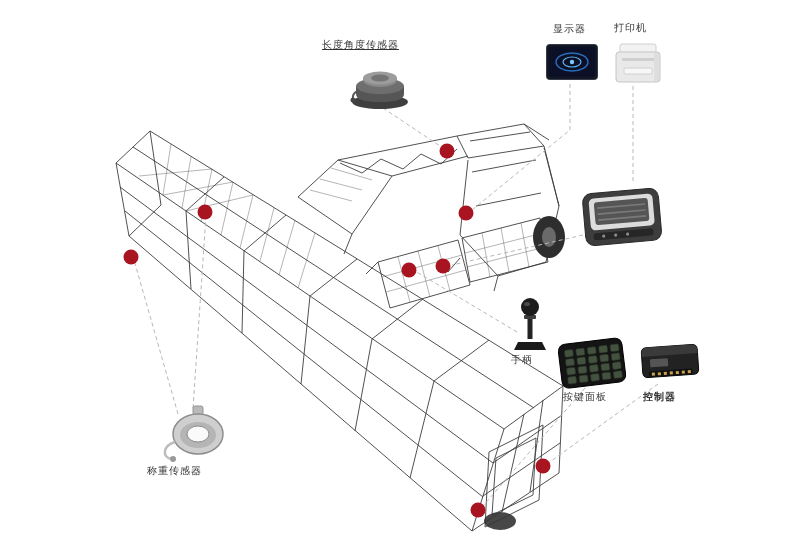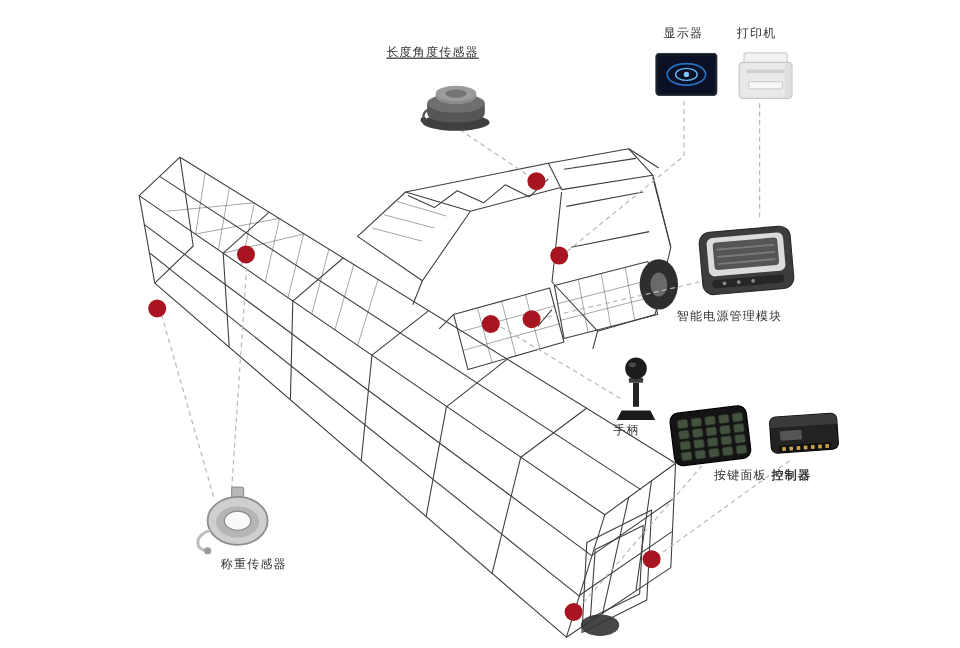--- a/index.html
+++ b/index.html
@@ -207,20 +207,19 @@
       <ellipse cx="38" cy="30" rx="25" ry="20" fill="#cfcfcf" stroke="#8d8d8d" stroke-width="1.5"></ellipse>
       <ellipse cx="38" cy="31" rx="18" ry="13" fill="#b5b5b5"></ellipse>
       <ellipse cx="38" cy="30" rx="11" ry="8" fill="#fafafa" stroke="#8d8d8d"></ellipse>
       <path d="M15,38 C2,42 2,54 12,55" stroke="#bdbdbd" stroke-width="2.5" fill="none"></path>
       <circle cx="13" cy="55" r="3" fill="#9a9a9a"></circle>
     </svg>
   </div>
 
   <div class="label" style="left:322px;top:37px;text-decoration:underline;">长度角度传感器</div>
   <div class="label" style="left:553px;top:21px;">显示器</div>
-  <div class="label" style="left:614px;top:21px;">打印机</div>
-  <div class="label" style="left:564px;top:257px;">智能电源管理模块</div>
+  <div class="label" style="left:614px;top:21px;font-family:Liberation Mono, monospace;">打印机</div>
   <div class="label" style="left:511px;top:352px;">手柄</div>
-  <div class="label" style="left:563px;top:389px;margin-left:32px;">按键面板</div>
+  <div class="label" style="left:563px;top:389px;">按键面板</div>
   <div class="label" style="left:643px;top:389px;font-weight:bold;">控制器</div>
-  <div class="label" style="left:147px;top:463px;margin-left:37px;">称重传感器</div>
+  <div class="label" style="left:147px;top:463px;">称重传感器</div>
 
 </div>
 
 </body></html>

